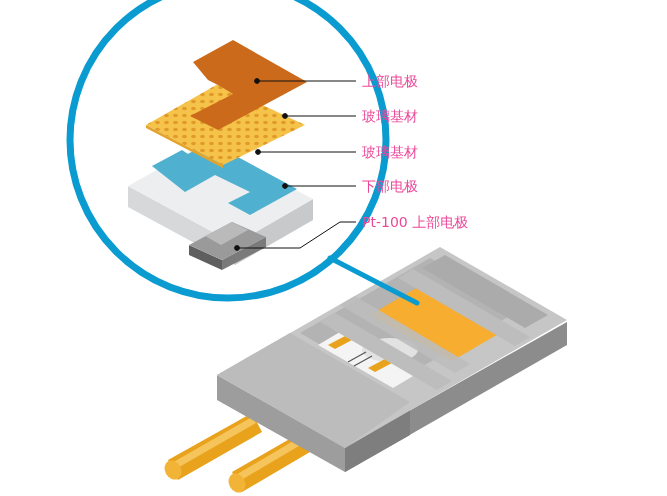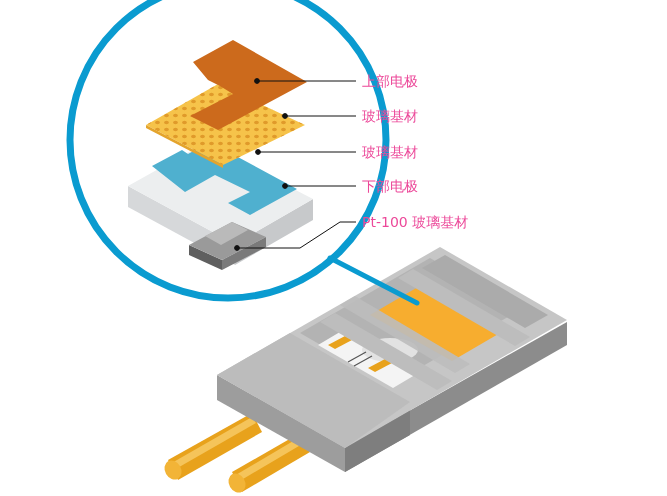--- a/index.html
+++ b/index.html
@@ -102,13 +102,13 @@
       <line x1="285" y1="186" x2="356" y2="186"></line>
     <circle cx="237" cy="248" r="2.4"></circle>
       <polyline points="237,248 300,248 340,222 356,222" fill="none"></polyline>
   </g>
 </svg>
 
 <div class="label" style="left:362px; top:73px;">上部电极</div>
 <div class="label" style="left:362px; top:108px;">玻璃基材</div>
 <div class="label" style="left:362px; top:144px;">玻璃基材</div>
 <div class="label" style="left:362px; top:178px;">下部电极</div>
-<div class="label" style="left:362px; top:214px;">Pt-100 玻璃基材</div>
+<div class="label" style="left:362px; top:214px;">Pt-100 上部电极</div>
 
 </body></html>

